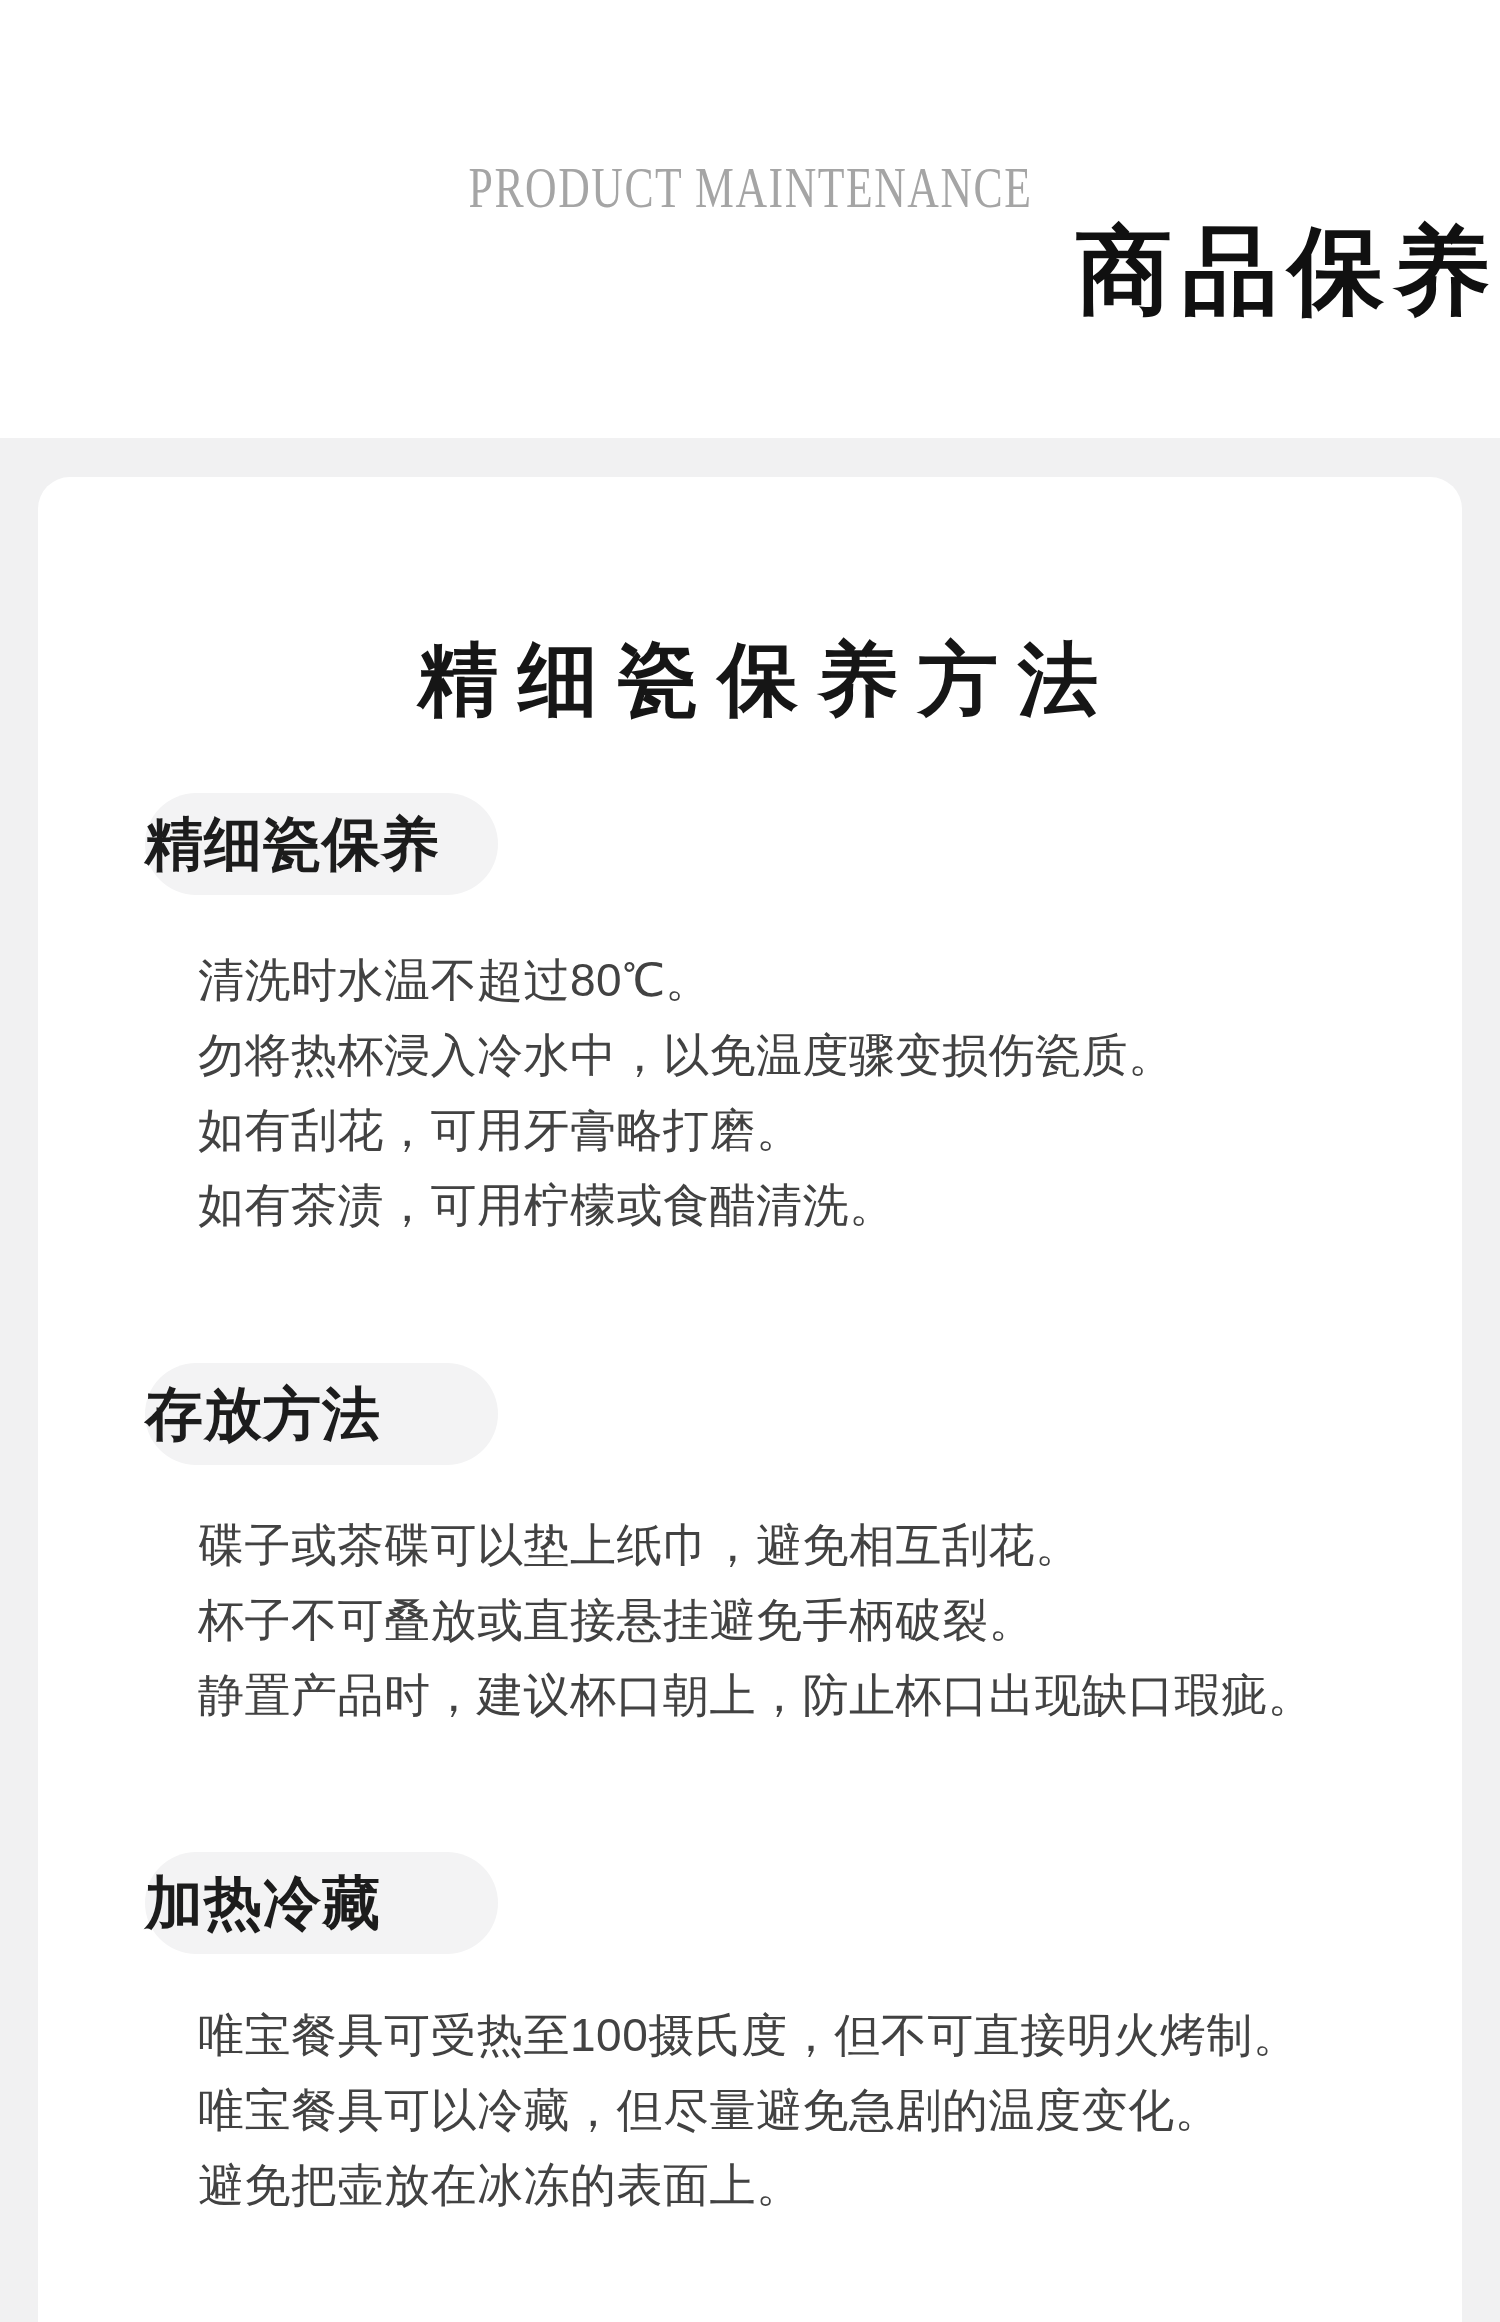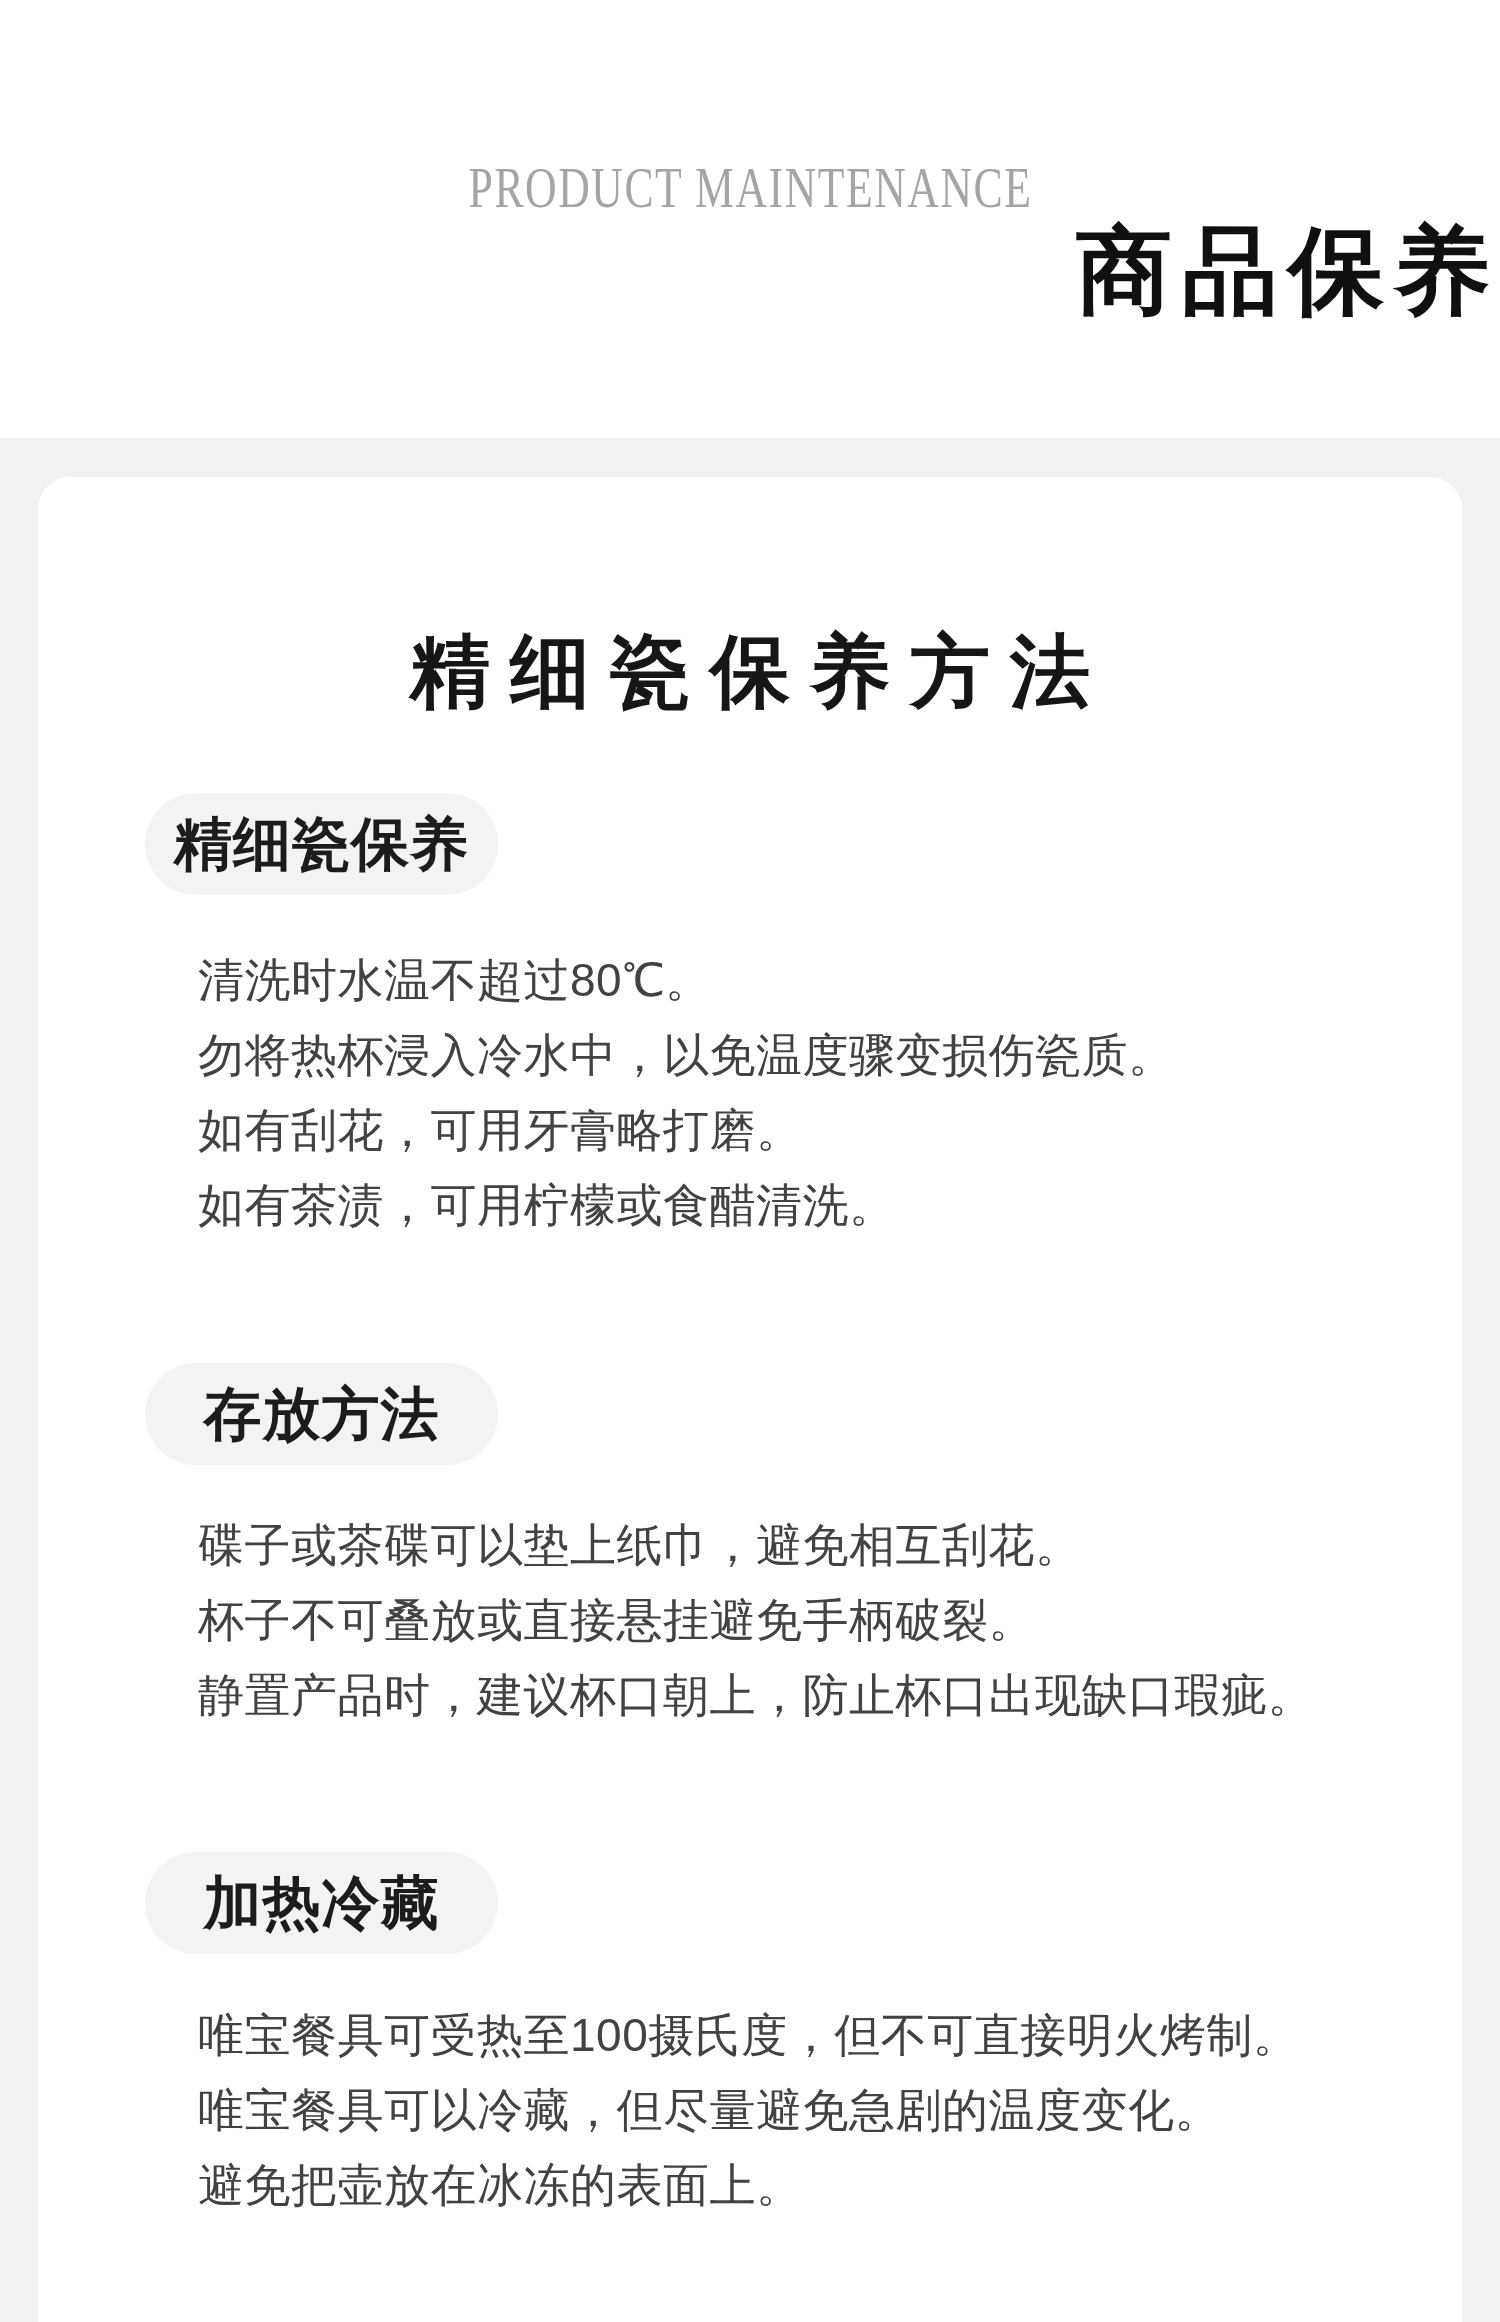--- a/index.html
+++ b/index.html
@@ -37,35 +37,35 @@
     background:#f1f1f2;
   }
   
   .card{
     position:absolute;left:38px;top:477px;
     width:1424px;height:1845px;
     background:#ffffff;
     border-radius:32px 32px 0 0;
   }
   .card-title{
-    position:absolute;left:0;top:148px;width:100%;margin:0;
+    position:absolute;left:0;top:148px;width:100%;margin:8px;
     text-align:center;
     font-family:"Liberation Serif", serif;
     font-weight:700;
     font-size:80px;line-height:1.18;
     letter-spacing:20px;text-indent:20px;
     color:#161616;
     white-space:nowrap;
   }
   .pill{
     position:absolute;left:107px;
     width:353px;height:102px;
     background:#f3f3f4;
     border-radius:51px;
-    display:flex;align-items:center;justify-content:center;
+    display:flex;align-items:center;
   }
   .pill-label{
     font-size:58px;line-height:1;
     font-weight:600;
     color:#1c1c1c;
     letter-spacing:1px;
     white-space:nowrap;
   }
   .pill-1{top:316px;}
   .pill-2{top:886px;}

